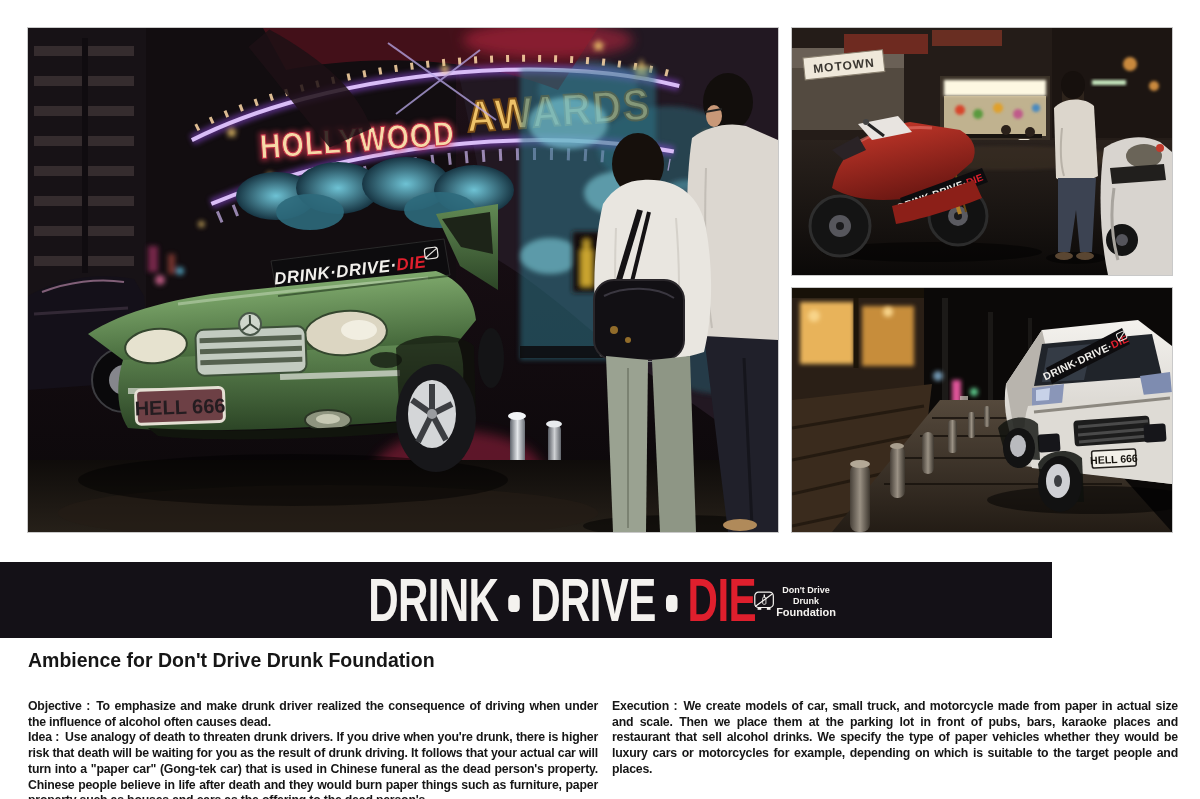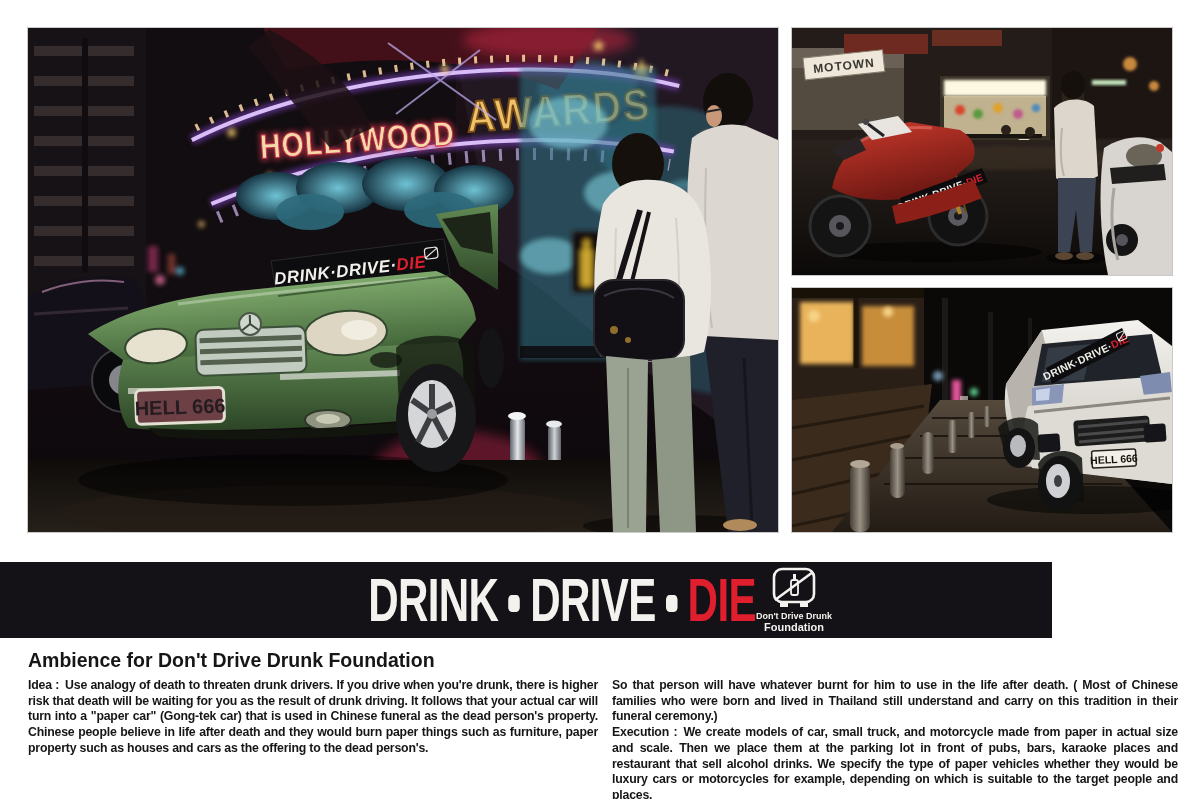--- a/index.html
+++ b/index.html
@@ -10,27 +10,27 @@
   .photo-main{left:28px;top:28px;width:750px;height:504px;}
   .photo-moto{left:792px;top:28px;width:380px;height:247px;}
   .photo-truck{left:792px;top:288px;width:380px;height:244px;}
 
   .bar{position:absolute;left:0;top:562px;width:1052px;height:76px;background:#141117;}
   .bar-words{position:absolute;left:562px;top:50%;transform:translate(-50%,-50%) scaleX(.68);
              display:flex;align-items:center;white-space:nowrap;}
   .bar-word{font-size:62px;font-weight:bold;letter-spacing:-1px;color:#f4f2ef;line-height:1;}
   .bar-word.die{color:#df1f2d;}
   .bar-dot{width:17px;height:17px;border-radius:5px;background:#f4f2ef;margin:0 15px;margin-top:6px;}
-  .bar-logo{position:absolute;left:752px;top:5px;width:84px;display:flex;flex-direction:column;align-items:center;}
+  .bar-logo{position:absolute;left:752px;top:18px;width:84px;display:flex;align-items:center;}
   .bar-logo-text{color:#f4f2ef;font-weight:bold;text-align:center;line-height:1.15;margin-top:2px;}
   .bar-logo-text .l1{font-size:9px;display:block;}
   .bar-logo-text .l2{font-size:11px;display:block;}
 
   .copy{position:absolute;left:28px;top:649px;width:1150px;color:#161616;}
-  .copy h1{margin:0 0 6px 0;font-size:19.5px;font-weight:bold;letter-spacing:0;}
+  .copy h1{margin:0 0 27px 0;font-size:19.5px;font-weight:bold;letter-spacing:0;}
   .cols{display:flex;gap:14px;}
   .col{font-size:12.3px;font-weight:bold;line-height:15.7px;text-align:justify;letter-spacing:-0.2px;}
   .col.left{width:570px;}
   .col.right{width:566px;}
   .col p{margin:0;}
   .col b.lbl{padding-right:6px;}
 </style>
 </head>
 <body>
 
@@ -531,22 +531,22 @@
         <span class="l1">Don't Drive Drunk</span>
         <span class="l2">Foundation</span>
       </span>
     </div>
   </div>
 
   <section class="copy">
     <h1>Ambience for Don't Drive Drunk Foundation</h1>
     <div class="cols">
       <div class="col left">
+        <p><b class="lbl">Objective :</b><span>To emphasize and make drunk driver realized the consequence of driving when under the influence of alcohol often causes dead.</span></p>
         <p><b class="lbl">Idea :</b><span>Use analogy of death to threaten drunk drivers. If you drive when you're drunk, there is higher risk that death will be waiting for you as the result of drunk driving. It follows that your actual car will turn into a "paper car" (Gong-tek car) that is used in Chinese funeral as the dead person's property. Chinese people believe in life after death and they would burn paper things such as furniture, paper property such as houses and cars as the offering to the dead person's.</span></p>
       </div>
       <div class="col right">
-        <p><span>So that person will have whatever burnt for him to use in the life after death. ( Most of Chinese families who were born and lived in Thailand still understand and carry on this tradition in their funeral ceremony.)</span></p>
         <p><b class="lbl">Execution :</b><span>We create models of car, small truck, and motorcycle made from paper in actual size and scale. Then we place them at the parking lot in front of pubs, bars, karaoke places and restaurant that sell alcohol drinks. We specify the type of paper vehicles whether they would be luxury cars or motorcycles for example, depending on which is suitable to the target people and places.</span></p>
       </div>
     </div>
   </section>
 
 </div>
 
 </body></html>

